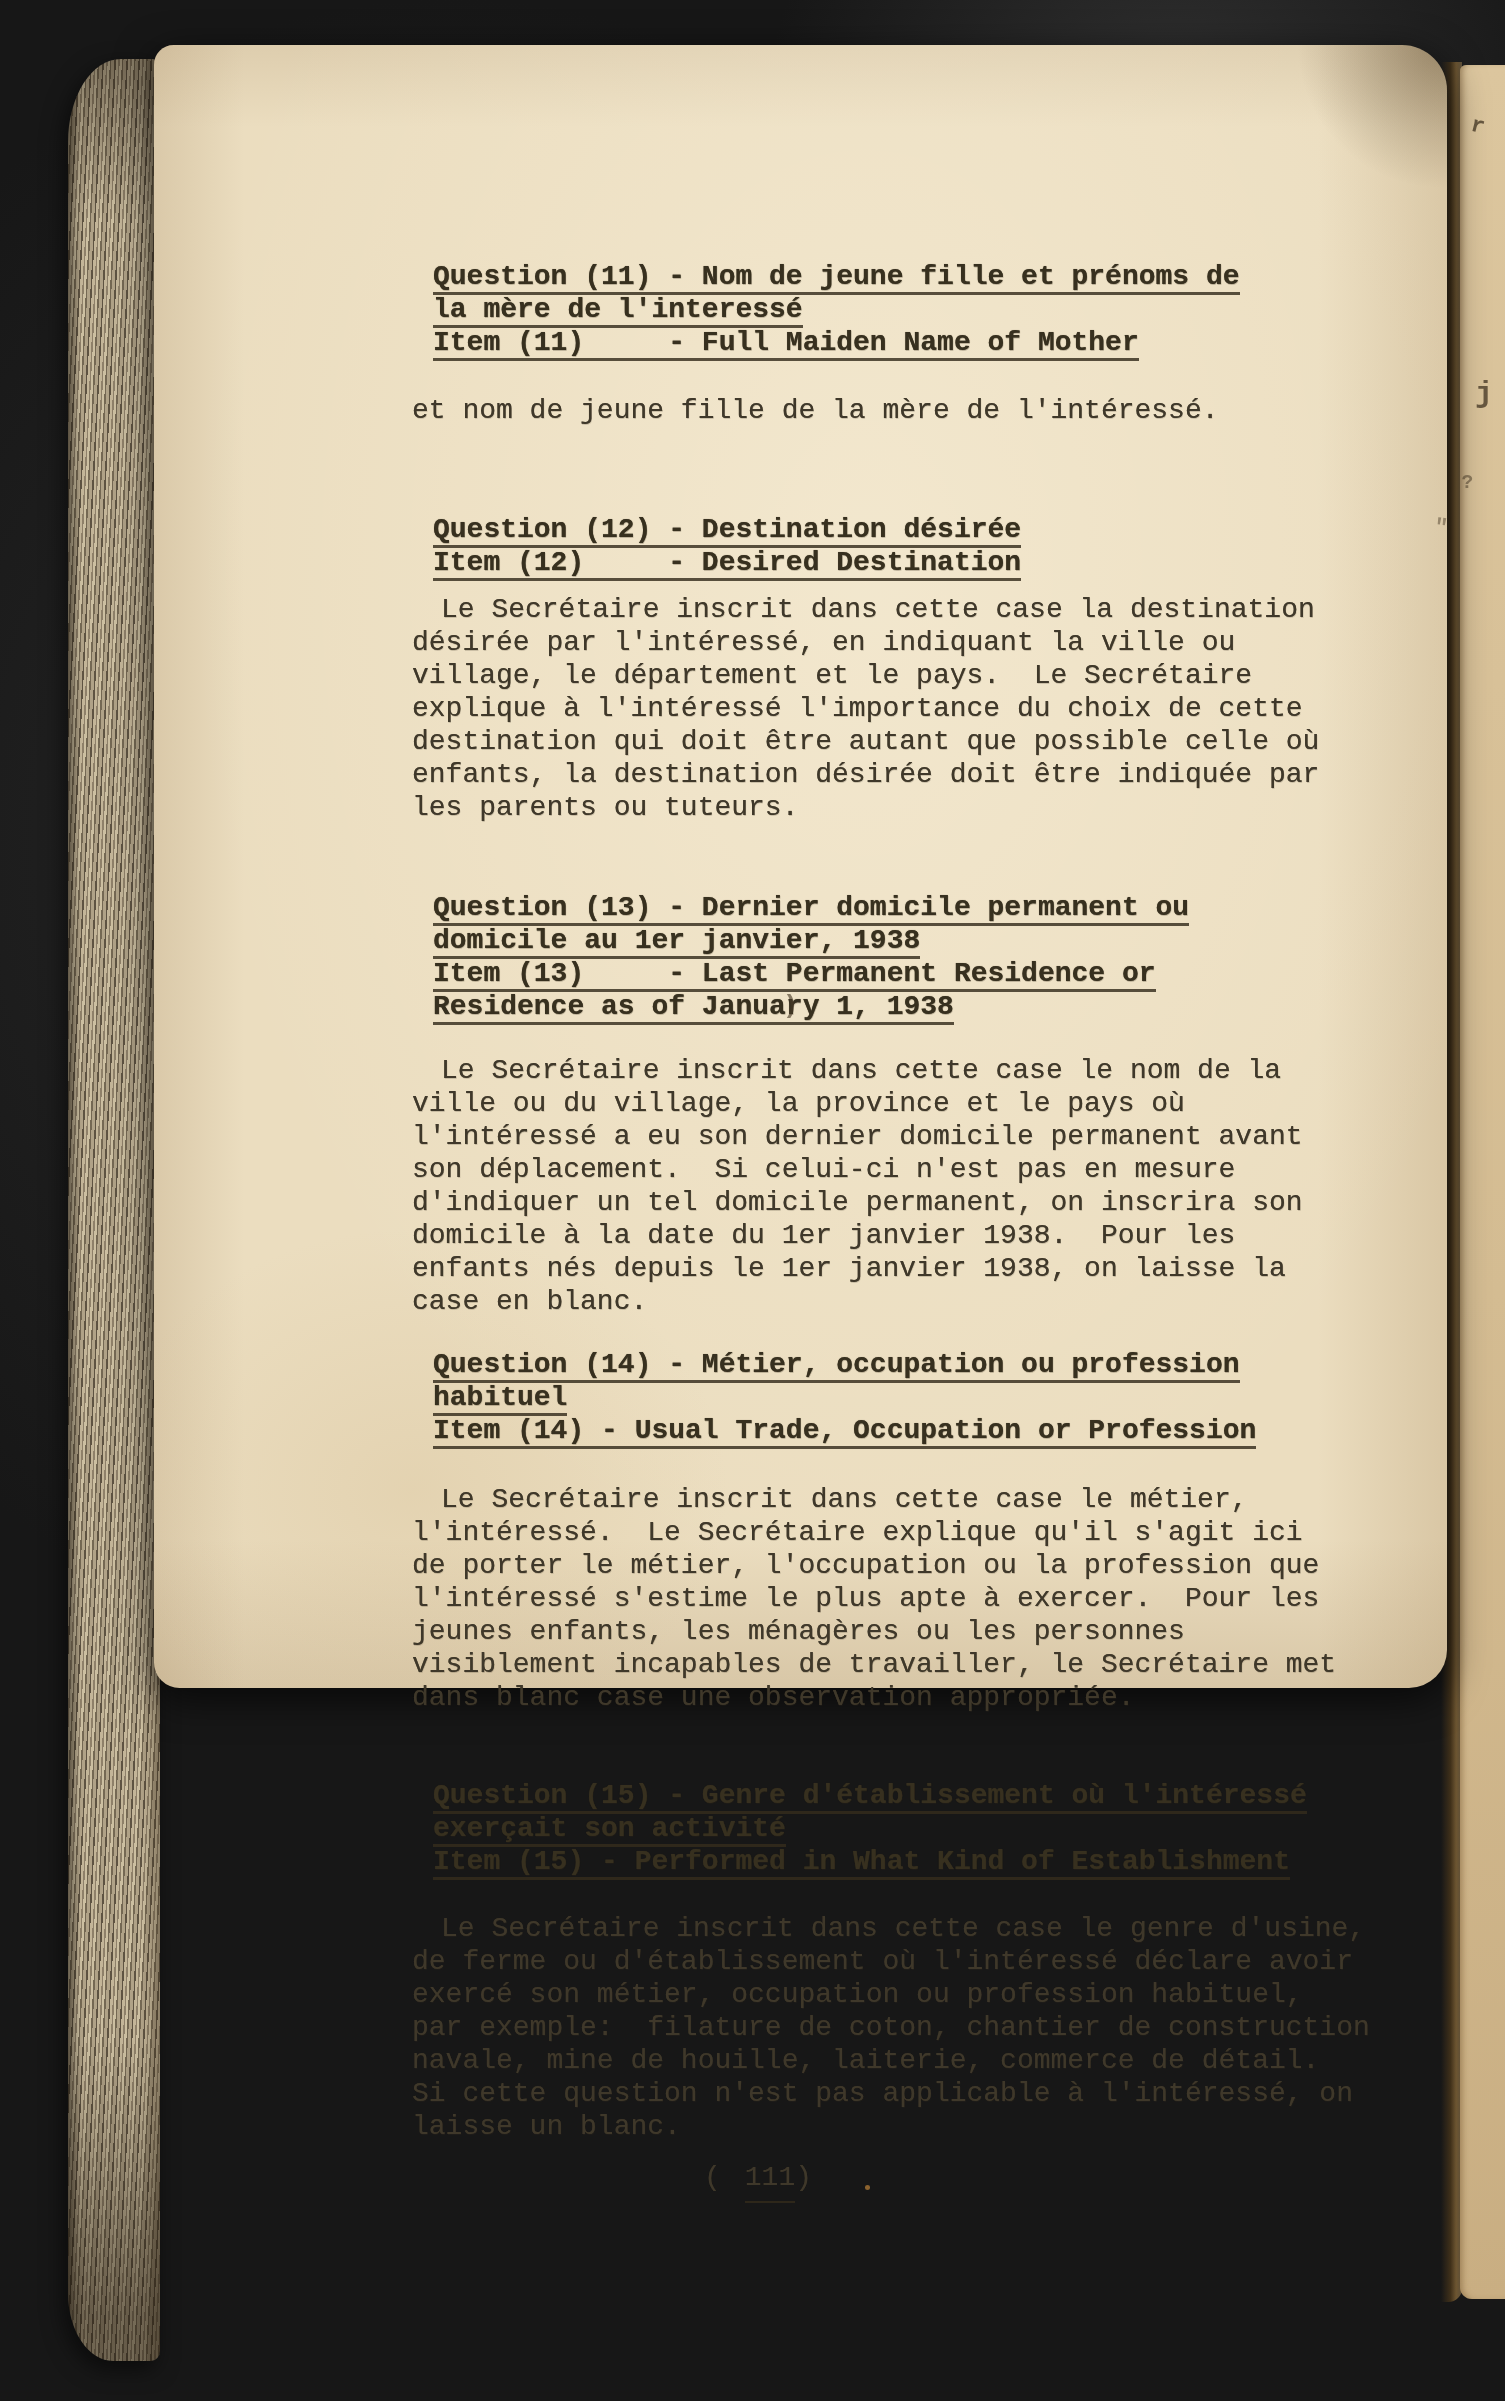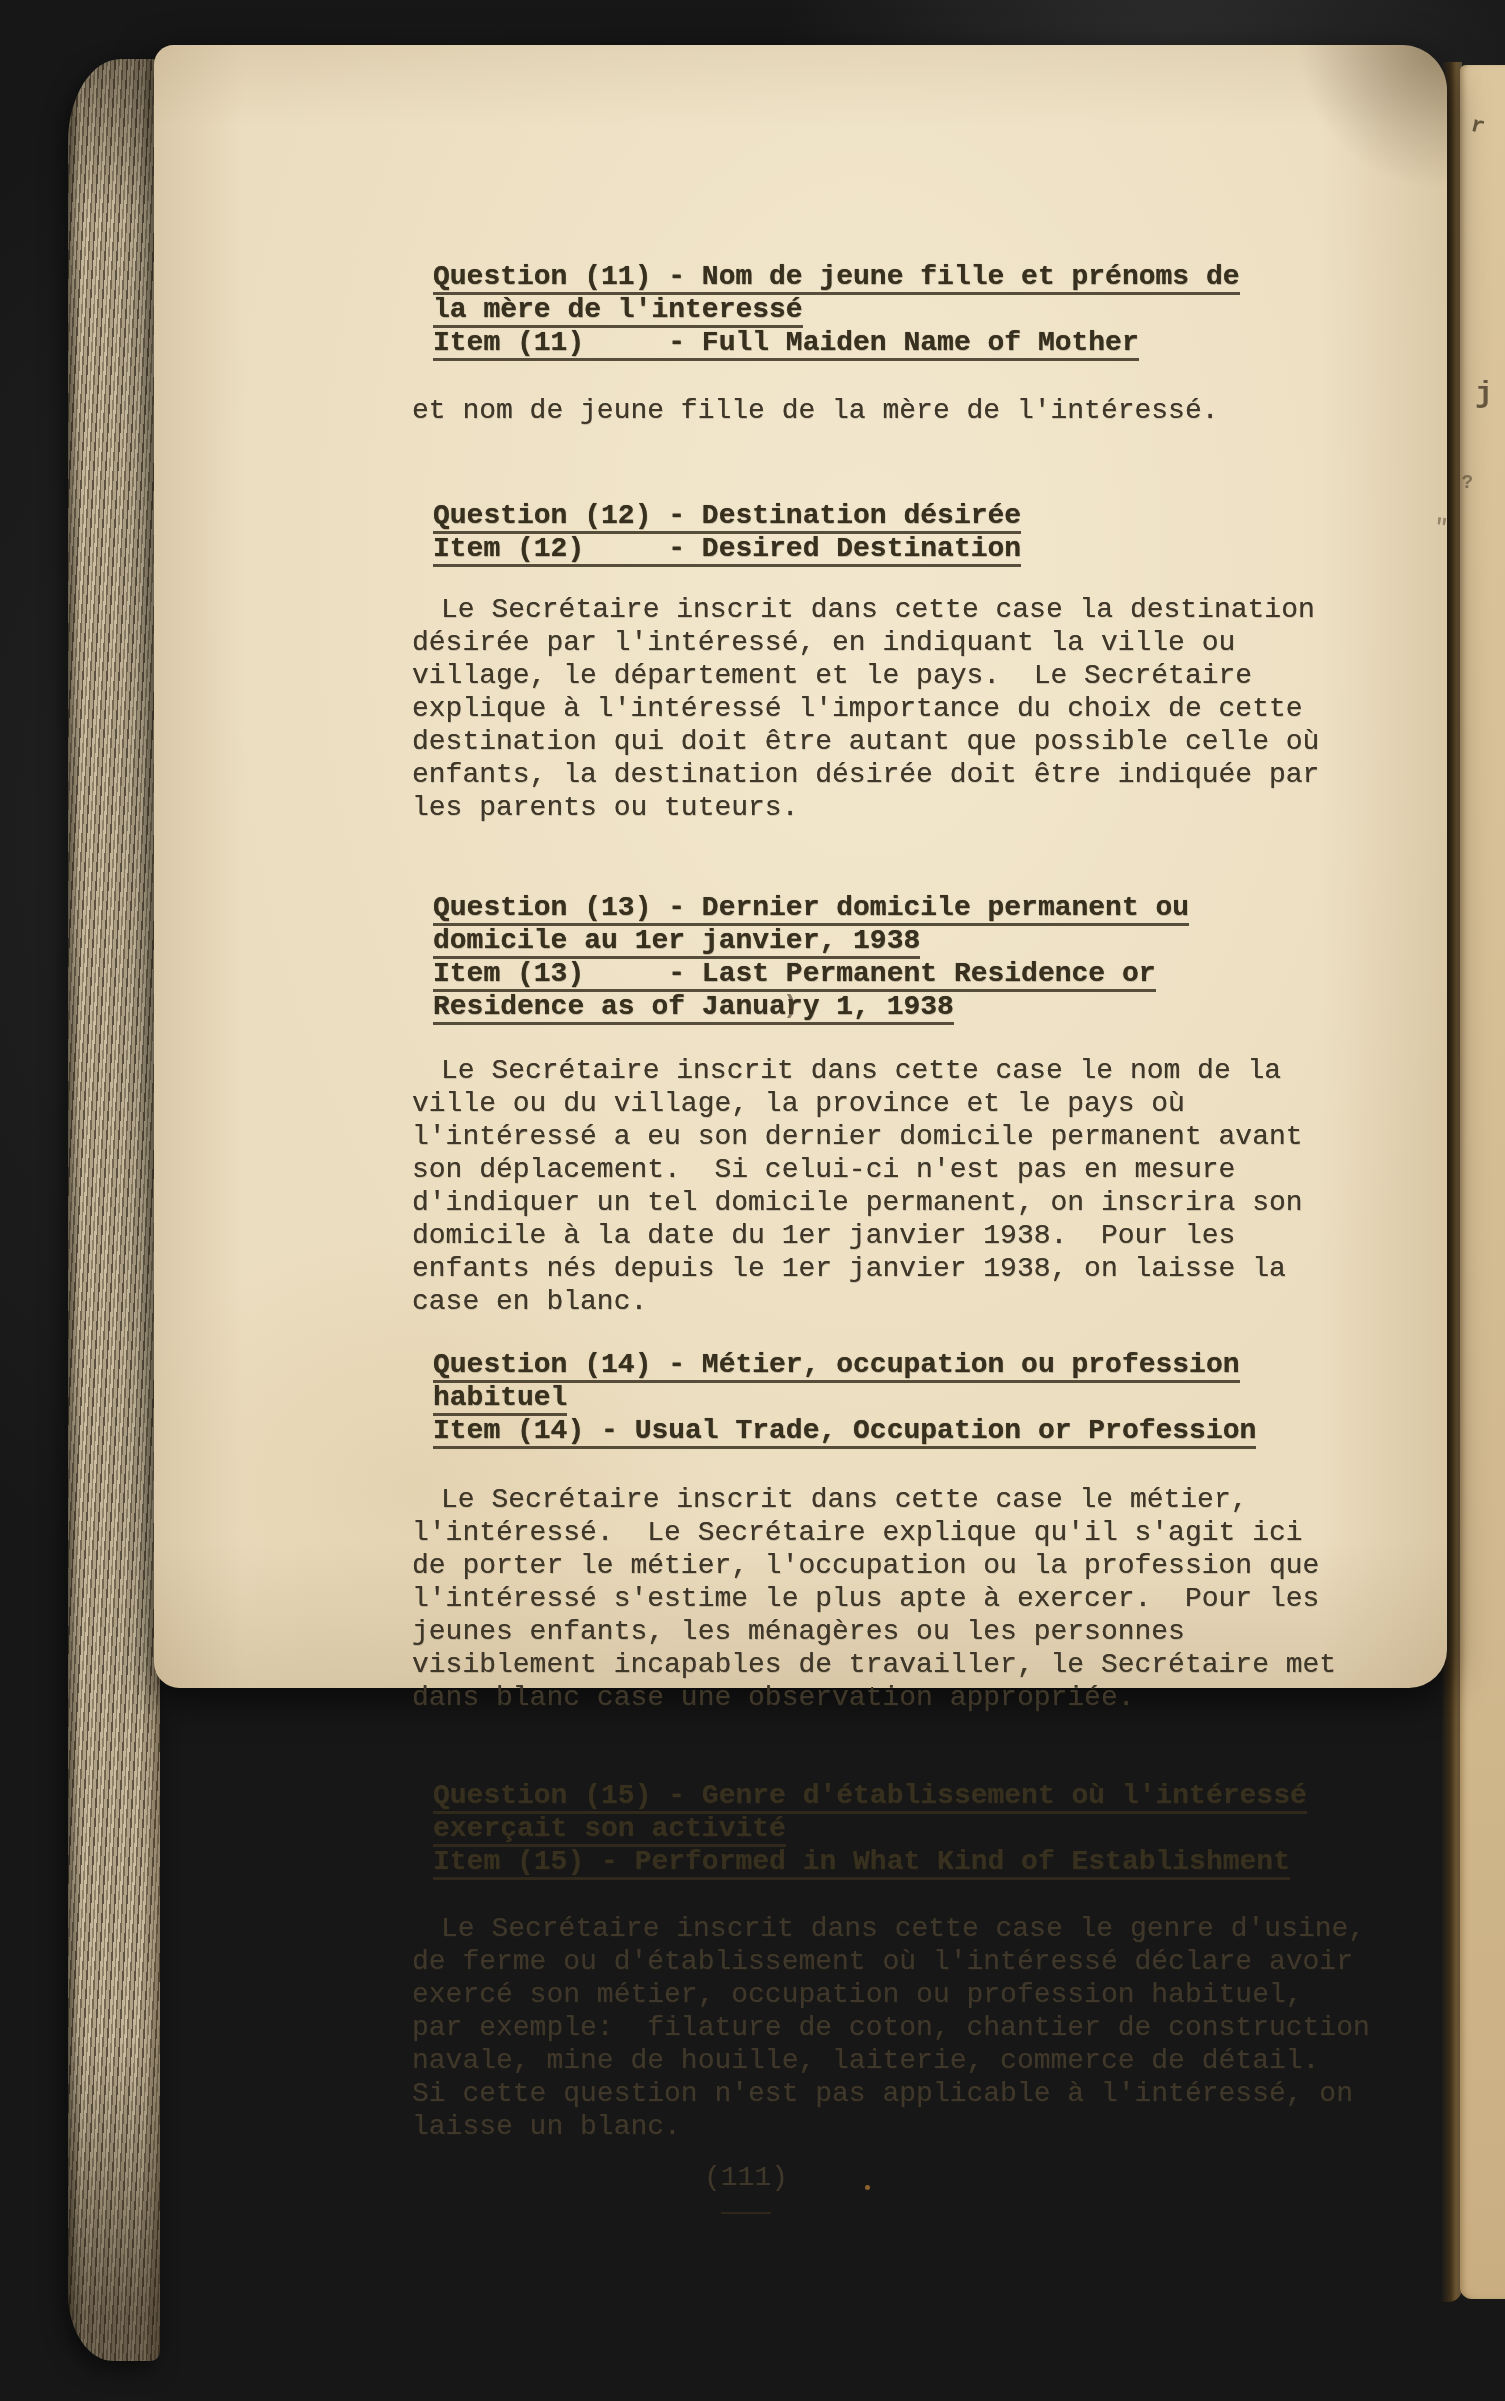--- a/index.html
+++ b/index.html
@@ -55,21 +55,21 @@
     color:#37301f;border-bottom:3px solid rgba(52,44,28,.82);
     text-shadow:0 0 0.7px rgba(55,46,28,.75), 0.5px 0.5px 0 rgba(55,46,28,.22);
   }
   .b-line{
     white-space:pre;font-size:28px;line-height:33px;font-weight:500;
     text-shadow:0 0 0.6px rgba(62,52,35,.65), 0.5px 0.5px 0 rgba(62,52,35,.2);
   }
   .b-line.first{padding-left:29px;}
   .pagenum{position:absolute;left:550px;top:2117px;font-size:28px;font-weight:500;white-space:pre;
     text-shadow:0 0 0.6px rgba(62,52,35,.65);}
-  .pagenum .u{border-bottom:2.3px solid rgba(52,44,28,.8);padding-bottom:19px;}
+  .pagenum .u{border-bottom:2.3px solid rgba(52,44,28,.8);padding-bottom:8px;margin-left:24px;}
   .ink-mark{position:absolute;color:rgba(72,58,38,.78);font-size:22.6px;font-weight:700;}
   .fleck{position:absolute;width:5.3px;height:4.5px;border-radius:50%;background:#c98b3a;opacity:.65;}
 </style>
 </head>
 <body>
 
 <div class="scene">
 
   <div class="fore-edge"></div>
   <div class="gutter"></div>
@@ -85,21 +85,21 @@
 
       <div class="hblock" style="top:217px;">
         <div class="h-line">Question (11) - Nom de jeune fille et prénoms de</div>
         <div class="h-line">la mère de l'interessé</div>
         <div class="h-line">Item (11)     - Full Maiden Name of Mother</div>
       </div>
       <div class="pblock" style="top:349px;">
         <div class="b-line">et nom de jeune fille de la mère de l'intéressé.</div>
       </div>
 
-      <div class="hblock" style="top:456px;">
+      <div class="hblock" style="top:470px;">
         <div class="h-line">Question (12) - Destination désirée</div>
         <div class="h-line">Item (12)     - Desired Destination</div>
       </div>
       <div class="pblock" style="top:548px;">
         <div class="b-line first">Le Secrétaire inscrit dans cette case la destination</div>
         <div class="b-line">désirée par l'intéressé, en indiquant la ville ou</div>
         <div class="b-line">village, le département et le pays.  Le Secrétaire</div>
         <div class="b-line">explique à l'intéressé l'importance du choix de cette</div>
         <div class="b-line">destination qui doit être autant que possible celle où</div>
         <div class="b-line">enfants, la destination désirée doit être indiquée par</div>

